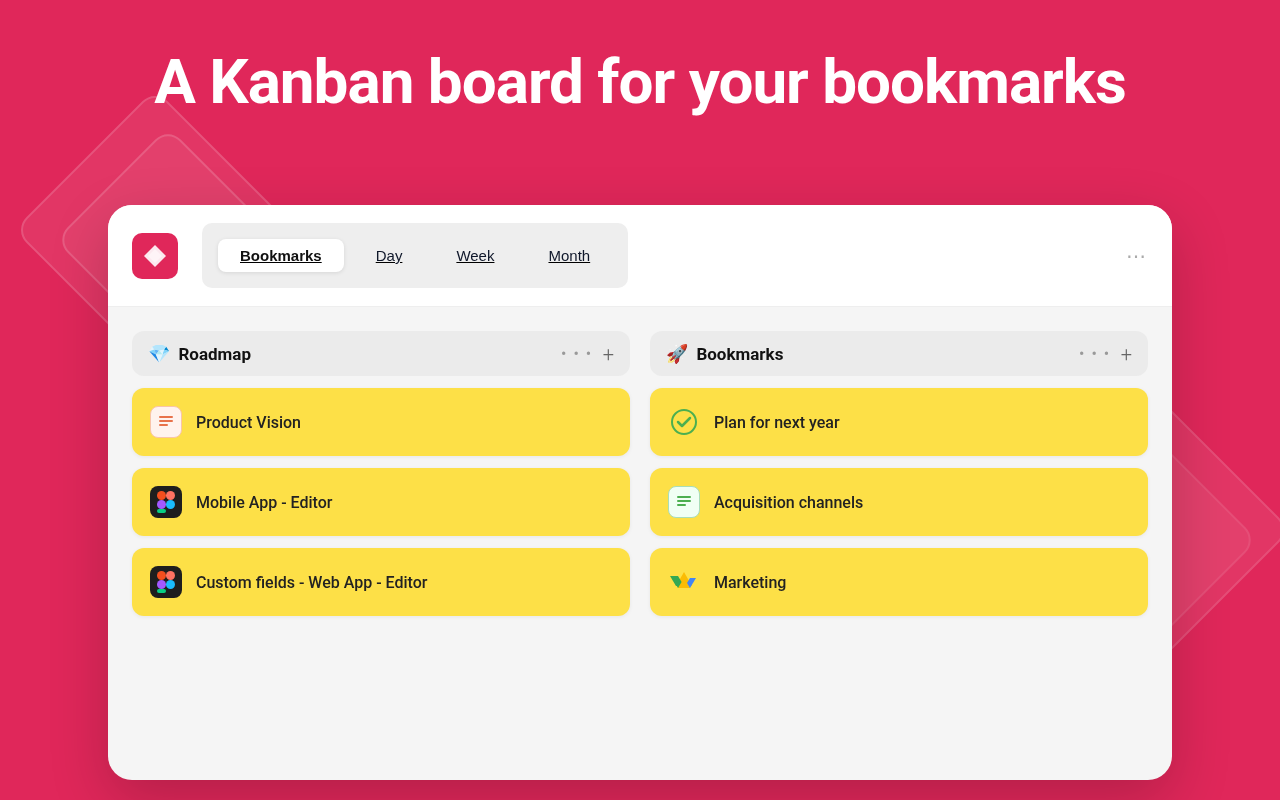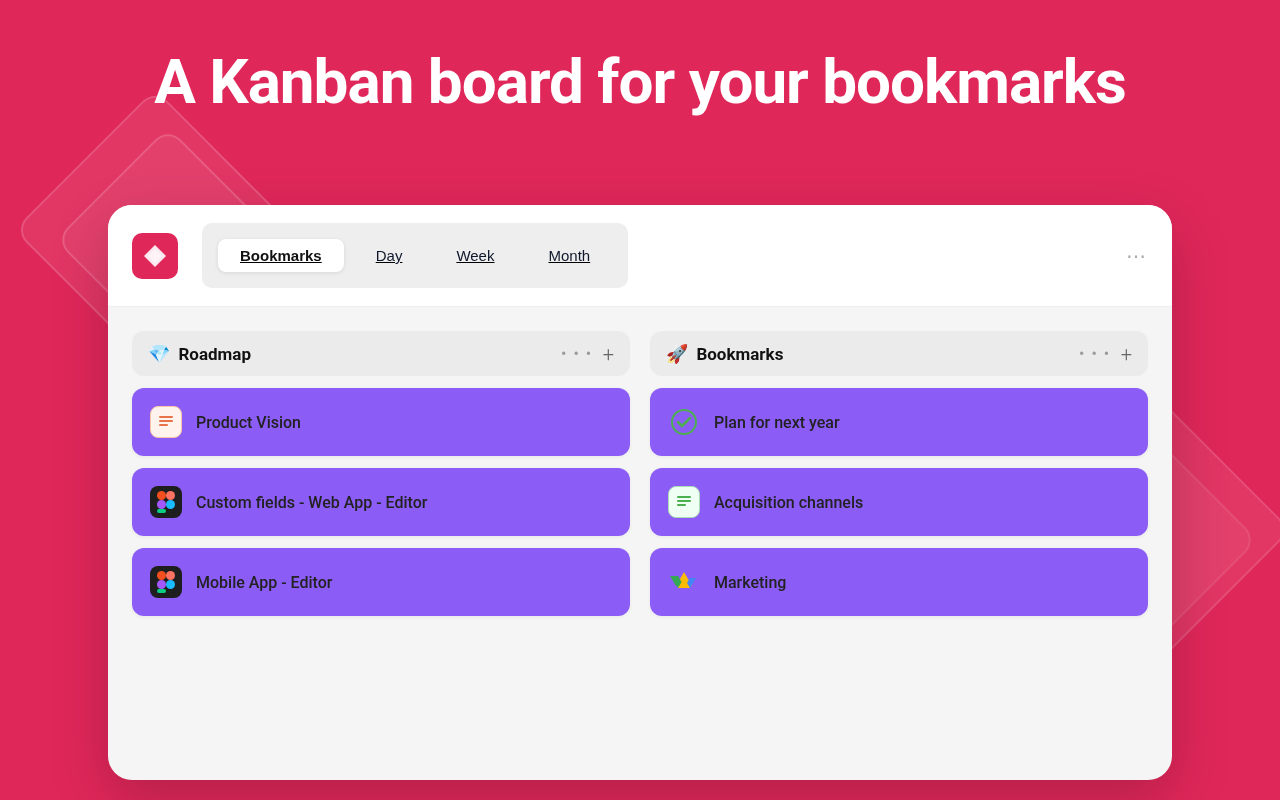--- a/index.html
+++ b/index.html
@@ -195,21 +195,21 @@
     .col-plus {
       color: #666;
       font-size: 20px;
       cursor: pointer;
       font-weight: 300;
       line-height: 1;
     }
 
     
     .card {
-      background: #8b5cf6;
+      background: #fde047;
       border-radius: 12px;
       padding: 18px 18px;
       display: flex;
       align-items: center;
       gap: 14px;
       box-shadow: 0 1px 4px rgba(0,0,0,0.06);
       cursor: pointer;
     }
 
     .card-icon {
@@ -314,34 +314,34 @@
       <div class="card">
         <div class="card-icon icon-figma">
           <svg width="18" height="22" viewBox="0 0 18 22" fill="none">
             <rect x="0" y="0" width="9" height="9" rx="4.5" fill="#F24E1E"></rect>
             <rect x="9" y="0" width="9" height="9" rx="4.5" fill="#FF7262"></rect>
             <rect x="0" y="9" width="9" height="9" rx="4.5" fill="#A259FF"></rect>
             <rect x="0" y="18" width="9" height="4" rx="2" fill="#0ACF83"></rect>
             <circle cx="13.5" cy="13.5" r="4.5" fill="#1ABCFE"></circle>
           </svg>
         </div>
-        <span class="card-title">Custom fields - Web App - Editor</span>
+        <span class="card-title">Mobile App - Editor</span>
       </div>
 
       <div class="card">
         <div class="card-icon icon-figma">
           <svg width="18" height="22" viewBox="0 0 18 22" fill="none">
             <rect x="0" y="0" width="9" height="9" rx="4.5" fill="#F24E1E"></rect>
             <rect x="9" y="0" width="9" height="9" rx="4.5" fill="#FF7262"></rect>
             <rect x="0" y="9" width="9" height="9" rx="4.5" fill="#A259FF"></rect>
             <rect x="0" y="18" width="9" height="4" rx="2" fill="#0ACF83"></rect>
             <circle cx="13.5" cy="13.5" r="4.5" fill="#1ABCFE"></circle>
           </svg>
         </div>
-        <span class="card-title">Mobile App - Editor</span>
+        <span class="card-title">Custom fields - Web App - Editor</span>
       </div>
     </div>
 
     <div class="column">
       <div class="column-header">
         <span style="font-size:18px;">🚀</span>
         <span class="column-title">Bookmarks</span>
         <div class="column-actions">
           <span class="col-dots">• • •</span>
           <span class="col-plus">+</span>

